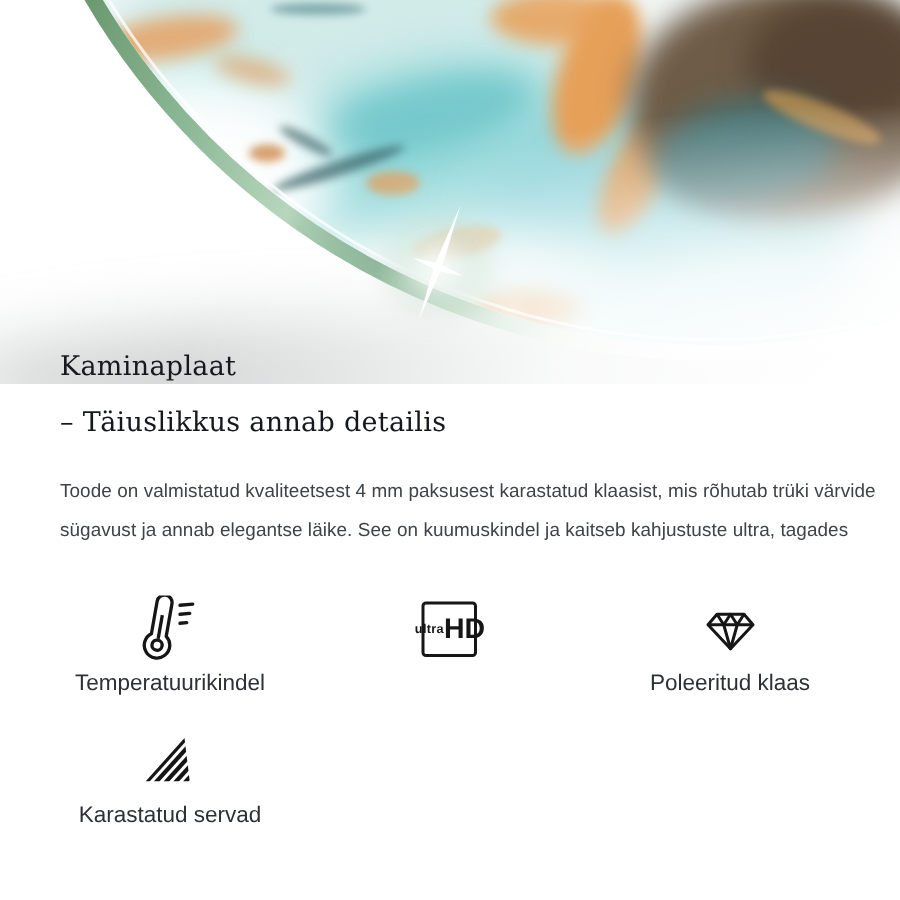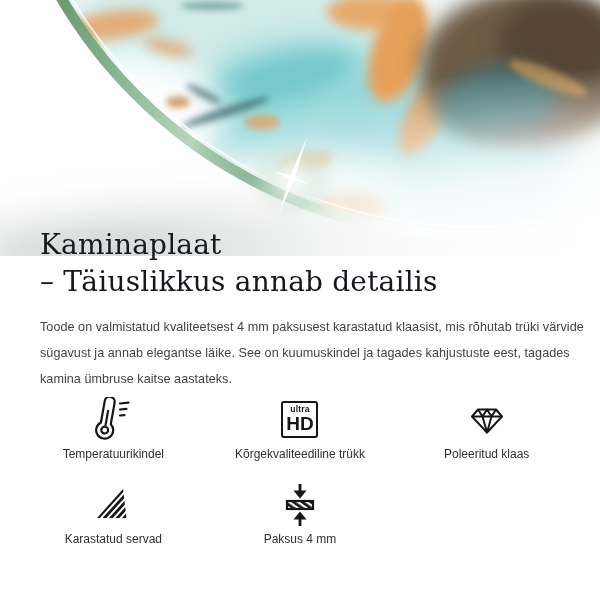--- a/index.html
+++ b/index.html
@@ -5,38 +5,38 @@
   html,body{margin:0;padding:0;background:#ffffff;}
   .page{
     position:relative;width:600px;height:600px;background:#ffffff;overflow:hidden;
     font-family:"Liberation Sans", sans-serif;
   }
   .hero{position:absolute;left:0;top:0;width:600px;height:256px;}
   .hero svg{display:block;}
   .title{
     position:absolute;left:40px;top:226px;margin:0;
     font-family:"DejaVu Serif","Liberation Serif",serif;font-weight:400;
-    font-size:28px;line-height:37px;color:#15181c;letter-spacing:.2px;
+    font-size:18px;line-height:37px;color:#15181c;letter-spacing:.2px;
   }
   .title span{display:block;}
   .desc{
     position:absolute;left:40px;top:314px;
     font-size:12.6px;line-height:26px;color:#3e4347;letter-spacing:.05px;
     white-space:nowrap;
   }
   .features{
     position:absolute;left:20px;top:396px;width:560px;
     display:grid;grid-template-columns:repeat(3,1fr);row-gap:20px;
   }
   .feature{display:flex;flex-direction:column;align-items:center;}
   .icon-box{height:46px;display:flex;align-items:center;justify-content:center;}
-  .flabel{margin-top:5px;font-size:12px;color:#2d3135;}
+  .flabel{margin-top:5px;font-size:15px;color:#2d3135;}
   .uhd{
     width:33px;height:33px;border:2.5px solid #161616;border-radius:3px;
-    display:flex;flex-direction:column;align-items:center;justify-content:center;
+    display:flex;flex-direction:row;align-items:center;justify-content:center;
     color:#161616;
   }
   .uhd .u{font-size:8.5px;font-weight:600;line-height:1;letter-spacing:.2px;}
   .uhd .h{font-size:19px;font-weight:700;line-height:1;}
 </style>
 </head>
 <body>
 
 <div class="page">
 
@@ -132,22 +132,21 @@
     </svg>
   </div>
 
   <h1 class="title">
     <span>Kaminaplaat</span>
     <span>– Täiuslikkus annab detailis</span>
   </h1>
 
   <div class="desc">
     <div>Toode on valmistatud kvaliteetsest 4 mm paksusest karastatud klaasist, mis rõhutab trüki värvide</div>
-    <div>sügavust ja annab elegantse läike. See on kuumuskindel ja tagades kahjustuste eest, tagades</div>
-    <div>kamina ümbruse kaitse aastateks.</div>
+    <div>sügavust ja annab elegantse läike. See on kuumuskindel ja kaitseb kahjustuste ultra, tagades</div>
   </div>
 
   <div class="features">
 
     <div class="feature">
       <div class="icon-box">
         <svg width="42" height="44" viewBox="0 0 42 44" fill="none" stroke="#161616" stroke-width="2.2">
           <g transform="translate(15,20) rotate(10)">
             <path d="M -5 -15.5 A 5 5 0 0 1 5 -15.5 L 5 6.5 A 8.5 8.5 0 1 1 -5 6.5 Z" stroke-linejoin="round"></path>
             <line x1="0" y1="-7" x2="0" y2="9"></line>
@@ -163,21 +162,20 @@
       <div class="flabel">Temperatuurikindel</div>
     </div>
 
     <div class="feature">
       <div class="icon-box">
         <div class="uhd">
           <span class="u">ultra</span>
           <span class="h">HD</span>
         </div>
       </div>
-      <div class="flabel">Kõrgekvaliteediline trükk</div>
     </div>
 
 
     <div class="feature">
       <div class="icon-box">
         <svg width="40" height="40" viewBox="0 0 40 40" fill="none" stroke="#161616" stroke-width="2" stroke-linejoin="round">
           <path d="M11 10.5 H29 L35 17.5 L20 33.5 L5 17.5 Z"></path>
           <path d="M5 17.5 H35"></path>
           <path d="M11 10.5 L15.5 17.5 L20 10.5 L24.5 17.5 L29 10.5"></path>
           <path d="M15.5 17.5 L20 33.5 L24.5 17.5"></path>
@@ -199,35 +197,15 @@
             <line x1="10.5" y1="35" x2="38.5" y2="4"></line>
             <line x1="17" y1="35" x2="45" y2="4"></line>
             <line x1="23.5" y1="35" x2="51.5" y2="4"></line>
             <line x1="30" y1="35" x2="58" y2="4"></line>
           </g>
         </svg>
       </div>
       <div class="flabel">Karastatud servad</div>
     </div>
 
-    <div class="feature">
-      <div class="icon-box">
-        <svg width="40" height="44" viewBox="0 0 40 44">
-          <defs>
-            <pattern id="hatchP" width="5" height="5" patternUnits="userSpaceOnUse" patternTransform="rotate(-55)">
-              <rect width="5" height="5" fill="#ffffff"></rect>
-              <rect width="2.7" height="5" fill="#161616"></rect>
-            </pattern>
-          </defs>
-          <g fill="#161616">
-            <rect x="18.6" y="2" width="2.8" height="7"></rect>
-            <polygon points="13.5,8.5 26.5,8.5 20,16.5"></polygon>
-            <rect x="7" y="19" width="26" height="8" fill="url(#hatchP)" stroke="#161616" stroke-width="2.2"></rect>
-            <polygon points="20,29.5 13.5,37.5 26.5,37.5"></polygon>
-            <rect x="18.6" y="37" width="2.8" height="7"></rect>
-          </g>
-        </svg>
-      </div>
-      <div class="flabel">Paksus 4 mm</div>
-    </div>
 
   </div>
 </div>
 
 </body></html>

